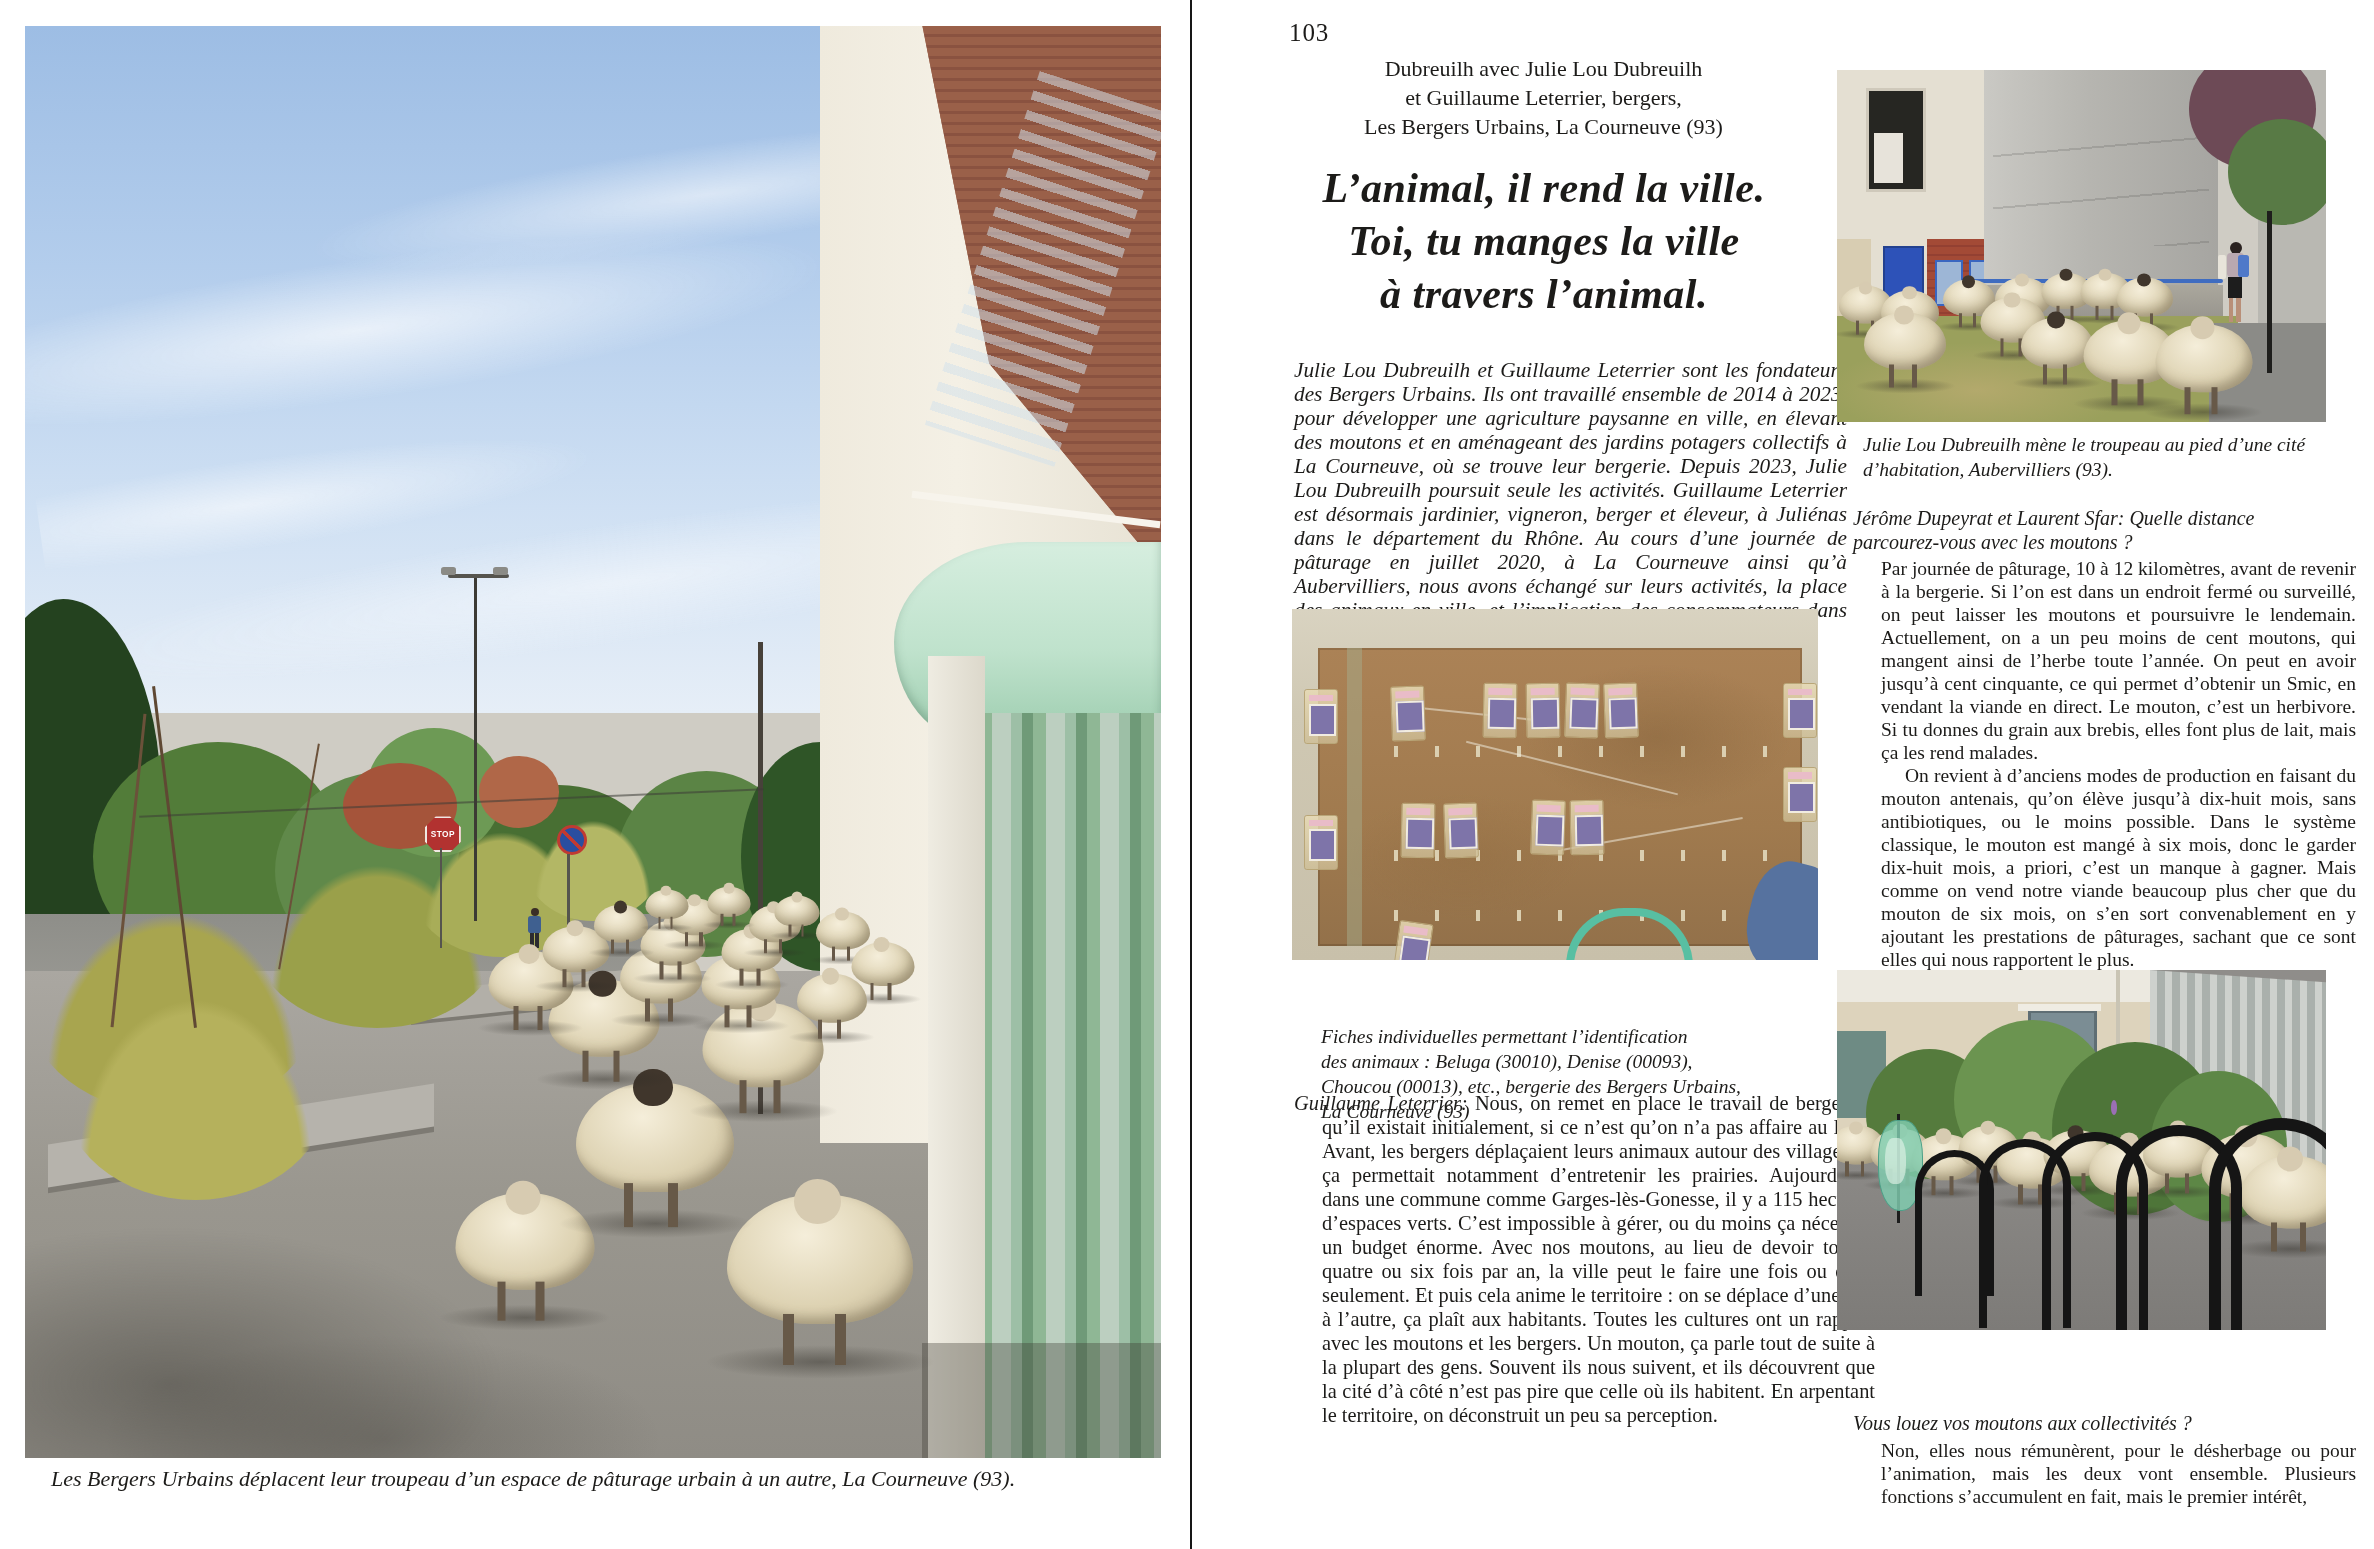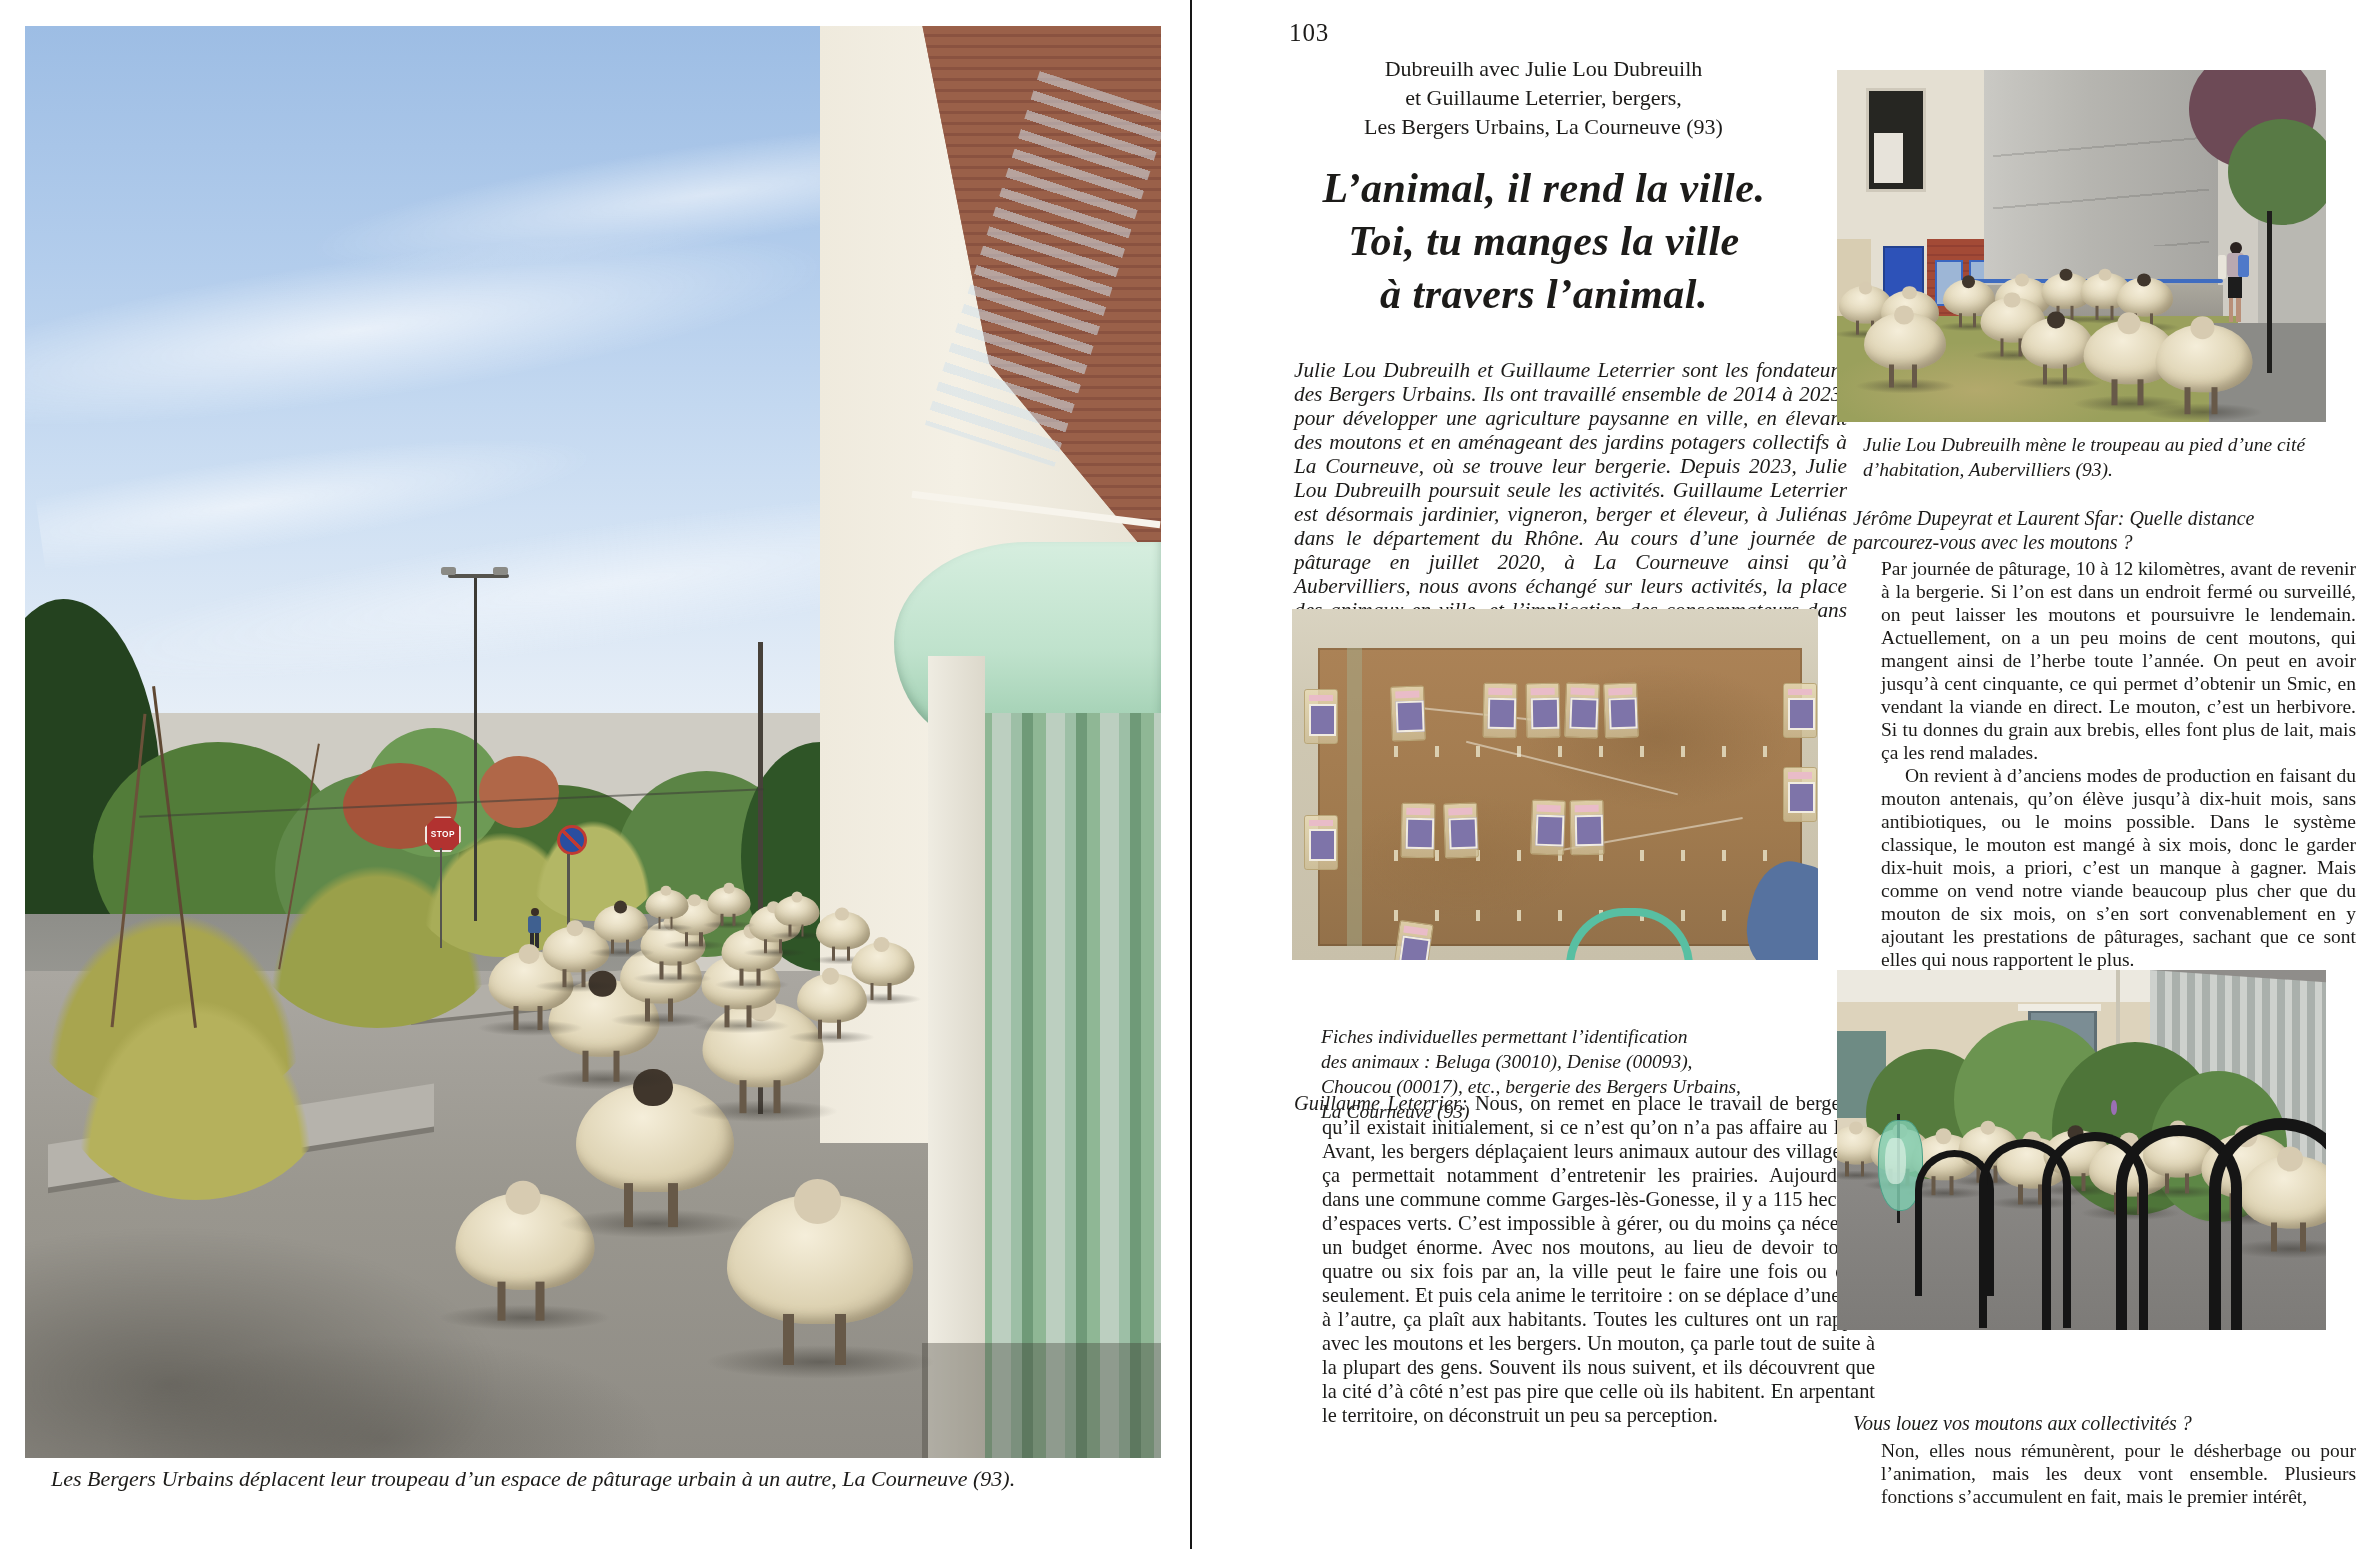--- a/index.html
+++ b/index.html
@@ -335,21 +335,21 @@
           <div class="card" style="left: 96%; top: 40%; transform: rotate(0deg);"></div>
         </div>
       <div class="ly" style="left:52%;bottom:-5.6px;width:111px;height:50px;
            border:8.3px solid #58bfa2;border-bottom:none;border-radius:111px 111px 0 0;"></div>
       <div class="ly" style="right:-11px;bottom:-13px;width:80px;height:111px;background:#56729f;border-radius:42% 38% 30% 45%;transform:rotate(14deg);"></div>
     </div>
 
     <div class="abs cap" style="left:128px;top:1024px;width:501px;">
       <span style="display:block;">Fiches individuelles permettant l’identification</span>
       <span style="display:block;">des animaux : Beluga (30010), Denise (00093),</span>
-      <span style="display:block;">Choucou (00017), etc., bergerie des Bergers Urbains,</span>
+      <span style="display:block;">Choucou (00013), etc., bergerie des Bergers Urbains,</span>
       <span style="display:block;">La Courneuve (93)</span>
     </div>
 
     <div class="abs body-mid hang" style="left:101px;top:1091px;width:553px;">
       <span class="speaker">Guillaume Leterrier: </span><span>Nous, on remet en place le travail de berger tel qu’il existait initialement, si ce n’est qu’on n’a pas affaire au loup. Avant, les bergers déplaçaient leurs animaux autour des villages, et ça permettait notamment d’entretenir les prairies. Aujourd’hui, dans une commune comme Garges-lès-Gonesse, il y a 115 hectares d’espaces verts. C’est impossible à gérer, ou du moins ça nécessite un budget énorme. Avec nos moutons, au lieu de devoir tondre quatre ou six fois par an, la ville peut le faire une fois ou deux seulement. Et puis cela anime le territoire : on se déplace d’une cité à l’autre, ça plaît aux habitants. Toutes les cultures ont un rapport avec les moutons et les bergers. Un mouton, ça parle tout de suite à la plupart des gens. Souvent ils nous suivent, et ils découvrent que la cité d’à côté n’est pas pire que celle où ils habitent. En arpentant le territoire, on déconstruit un peu sa perception.</span>
     </div>
 
     <div class="photo" id="photoC" style="left:644px;top:70px;width:489px;height:352px;">
       <div class="ly" style="left:0;top:0;width:34%;height:100%;background:#e4dfd2;"></div>
       <div class="ly" style="left:6%;top:5%;width:11%;height:28%;background:#262622;border:3.7px solid #cfc9bb;"></div>

